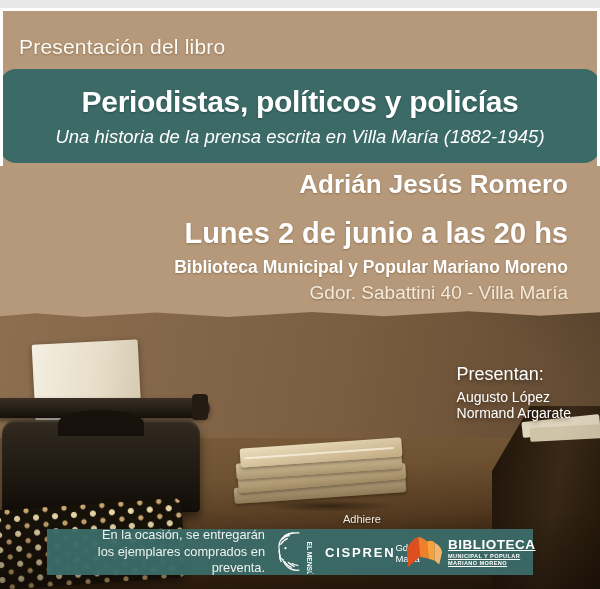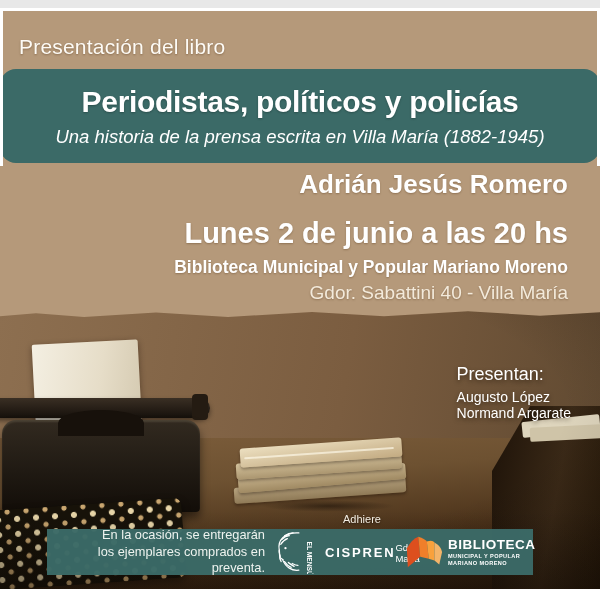--- a/index.html
+++ b/index.html
@@ -81,21 +81,21 @@
   .adhiere{position:absolute;left:328px;top:505px;width:68px;z-index:3;text-align:center;color:#f3ede2;
            font-size:11px;text-shadow:0 1px 2px rgba(0,0,0,.5);}
   .footer-band{position:absolute;left:47px;top:521px;width:486px;height:46px;z-index:3;
                background:rgba(59,106,103,.97);display:flex;align-items:center;}
   .footer-note{width:218px;flex:none;text-align:right;color:#eef3ef;font-size:12.8px;line-height:1.32;padding-left:8px;}
   .logo-mensu{flex:none;width:54px;height:44px;margin-left:4px;}
   .logo-cispren{flex:none;width:70px;display:flex;flex-direction:row;align-items:center;color:#fff;margin-left:2px;}
   .cispren-word{font-size:13px;font-weight:700;letter-spacing:1.8px;margin-top:1px;}
   .cispren-sub{font-size:9.5px;margin-top:1px;}
   .logo-biblioteca{flex:none;display:flex;align-items:center;margin-left:8px;}
-  .bib-text{margin-left:3px;color:#fff;}
+  .bib-text{margin-left:3px;color:#fff;text-decoration:underline;}
   .bib-word{font-size:13.5px;font-weight:800;letter-spacing:.5px;}
   .bib-sub{font-size:5.6px;font-weight:700;line-height:1.3;letter-spacing:.4px;margin-top:1px;}
 </style>
 </head>
 <body>
 
 <div class="canvas">
 
   <div class="photo">
     <div class="molding"></div>

